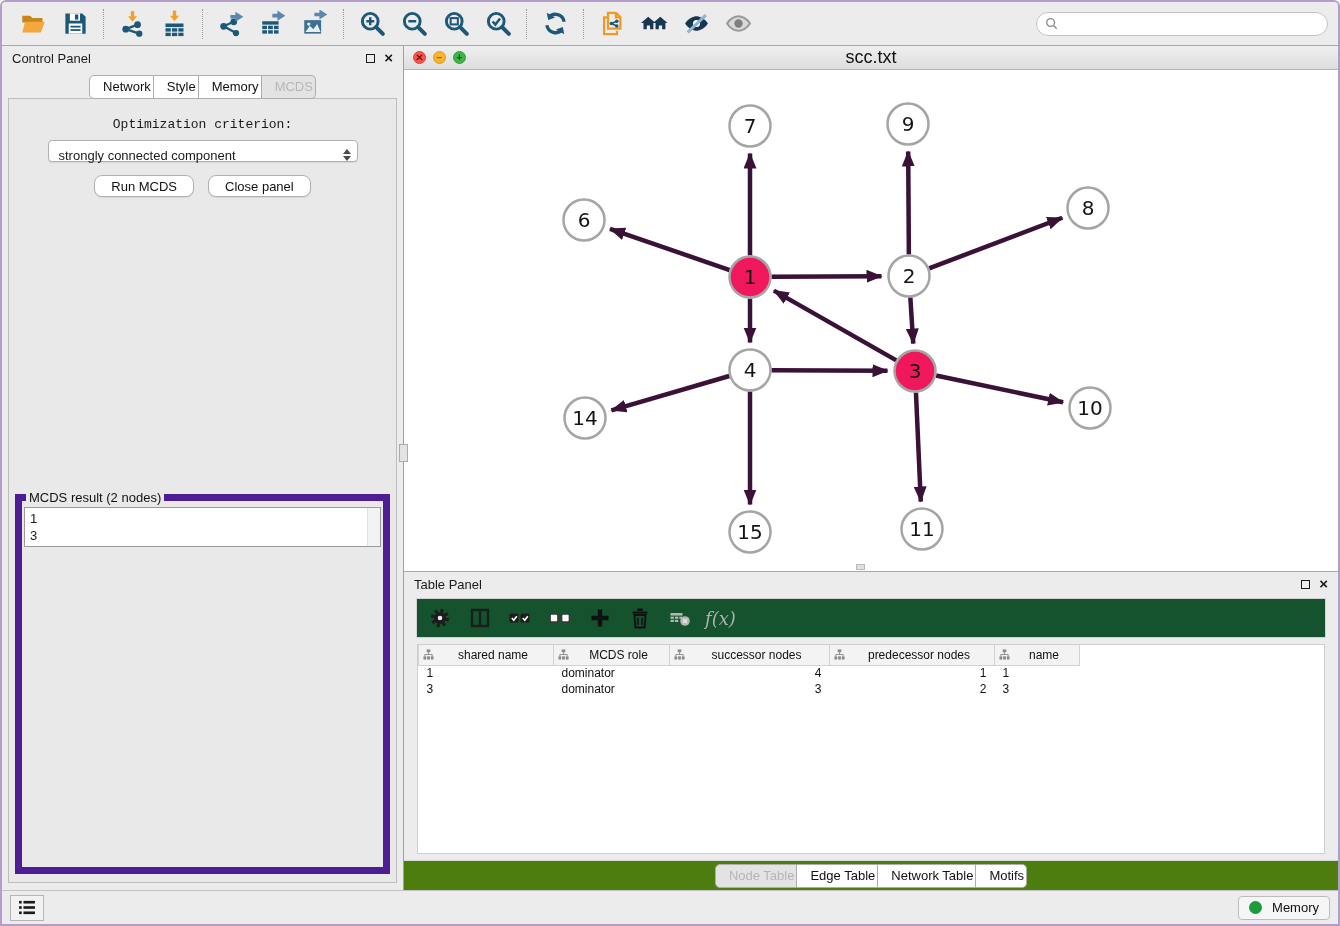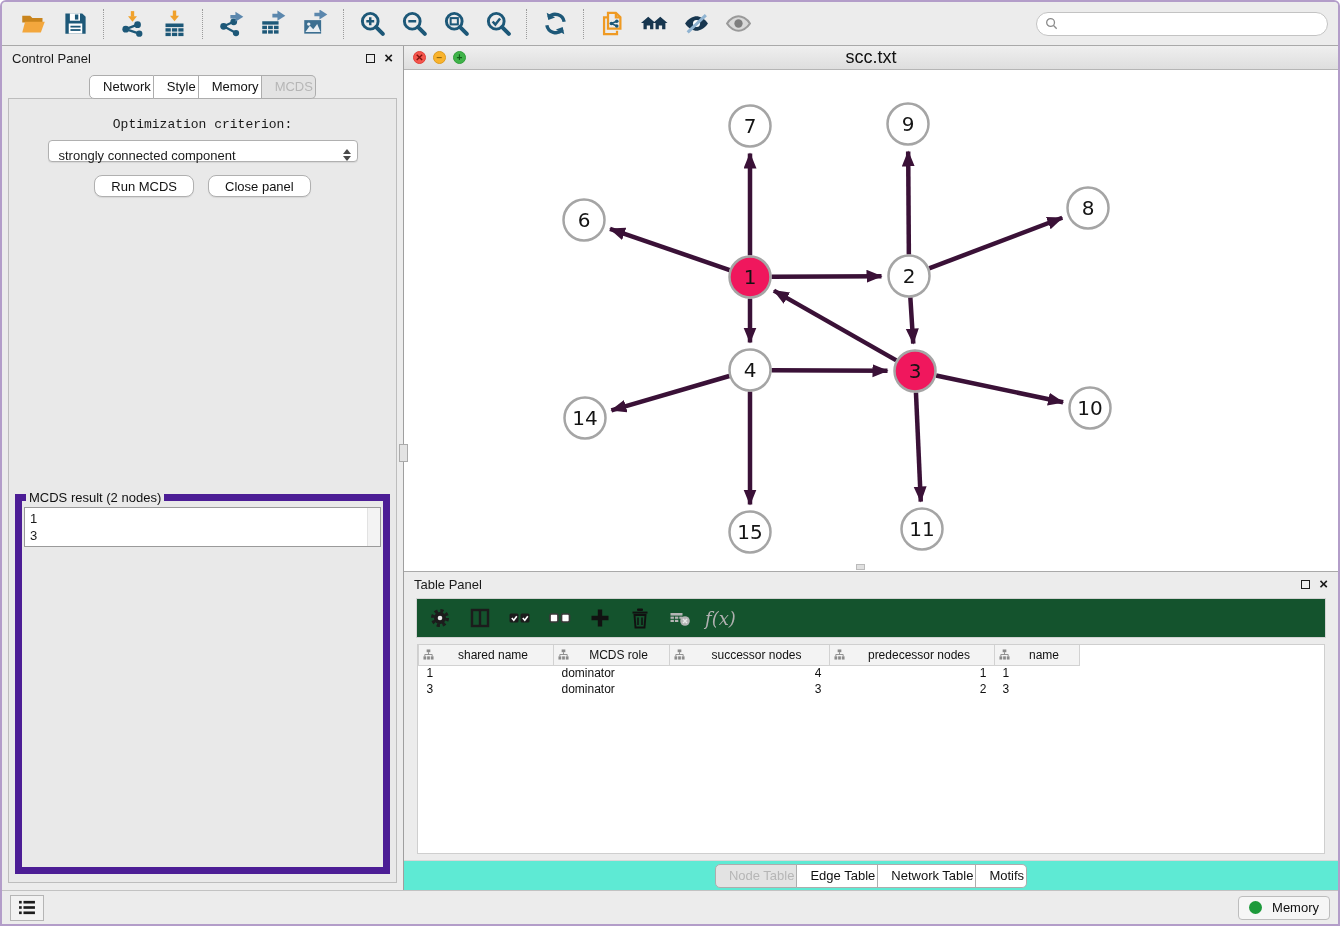--- a/index.html
+++ b/index.html
@@ -75,21 +75,21 @@
   .tp-toolbar { height:40px; flex:none; margin:2px 12px 0 12px; border:1px solid #d2d2d2; background:#14532d; display:flex; align-items:center; gap:10px; padding:0 8px; }
   .ttbtn { width:30px; height:30px; display:flex; align-items:center; justify-content:center; }
   .ttbtn svg { width:22px; height:22px; }
   .fx { font-family:"DejaVu Serif", serif; font-style:italic; font-size:18px; color:#b0b0b0; }
   .tp-tablewrap { flex:1; margin:6px 13px 0 13px; background:#fff; border:1px solid #cfcfcf; border-bottom:1px solid #cfcfcf; overflow:hidden; min-height:0; }
   table.datatable { border-collapse:collapse; table-layout:fixed; }
   table.datatable th { background:#f3f3f3; border:1px solid #d2d2d2; border-top:none; height:20px; font-weight:normal; font-size:12px; color:#111; position:relative; padding:0 4px 0 18px; text-align:center; }
   table.datatable th svg { position:absolute; left:4px; top:4px; width:11px; height:11px; }
   table.datatable td { font-size:12px; height:16px; padding:0 8px; color:#111; white-space:nowrap; }
   td.al { text-align:left; } td.ar { text-align:right; padding-right:14px; }
-  .tp-tabs-strip { flex:none; height:30px; background:#5eead4; border-top:1px solid #d8d8d8; display:flex; align-items:center; justify-content:center; }
+  .tp-tabs-strip { flex:none; height:30px; background:#4d7c0f; border-top:1px solid #d8d8d8; display:flex; align-items:center; justify-content:center; }
   .tp-footer-gap { height:6px; flex:none; background:#ececec; }
 
   
   .statusbar { height:34px; flex:none; background:#ececec; border-top:1px solid #c2c2c2; display:flex; align-items:center; padding:0 8px; }
   .list-btn { width:34px; height:26px; background:#f2f2f2; border:1px solid #b5b5b5; display:flex; align-items:center; justify-content:center; }
   .mem-btn { margin-left:auto; height:24px; background:#f6f6f6; border:1px solid #bdbdbd; border-radius:4px; display:flex; align-items:center; gap:10px; padding:0 10px; font-size:13px; color:#111; }
   .mem-dot { width:13px; height:13px; border-radius:50%; background:#1d9a3b; }
 </style>
 </head>
 <body>

